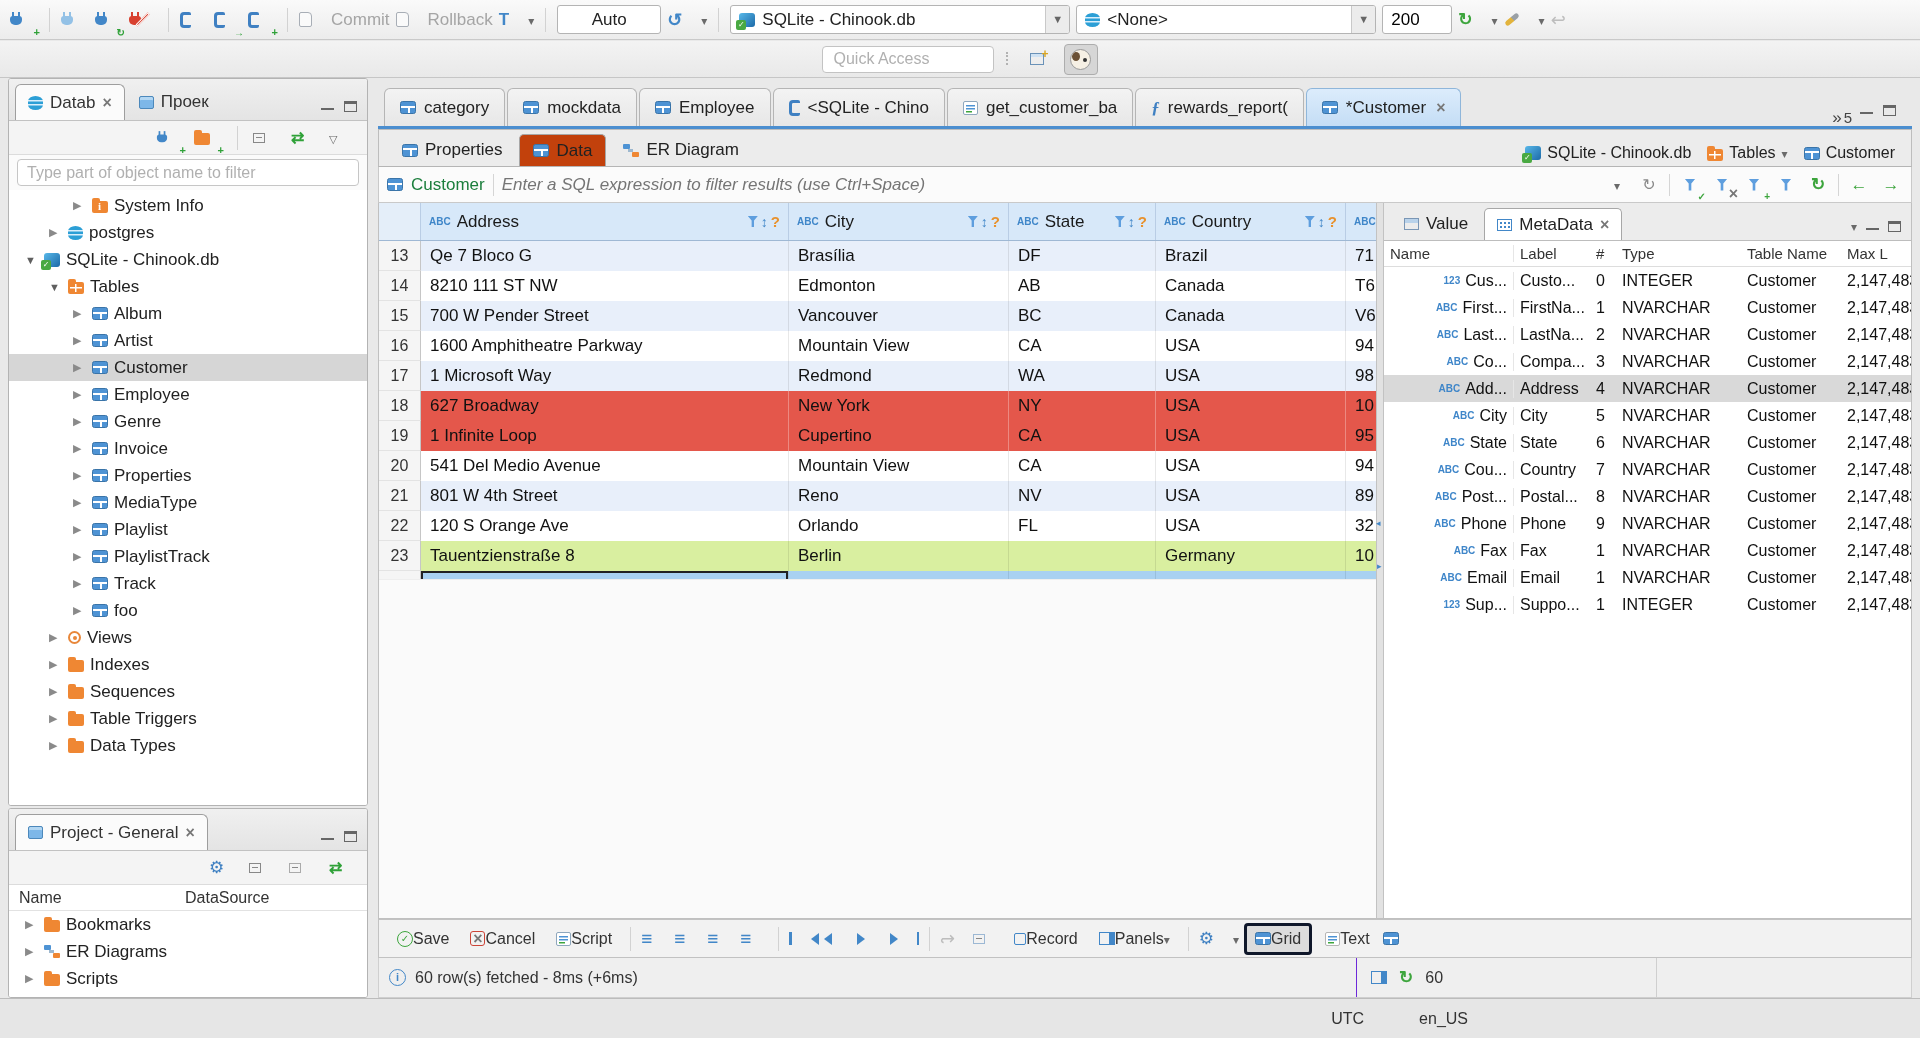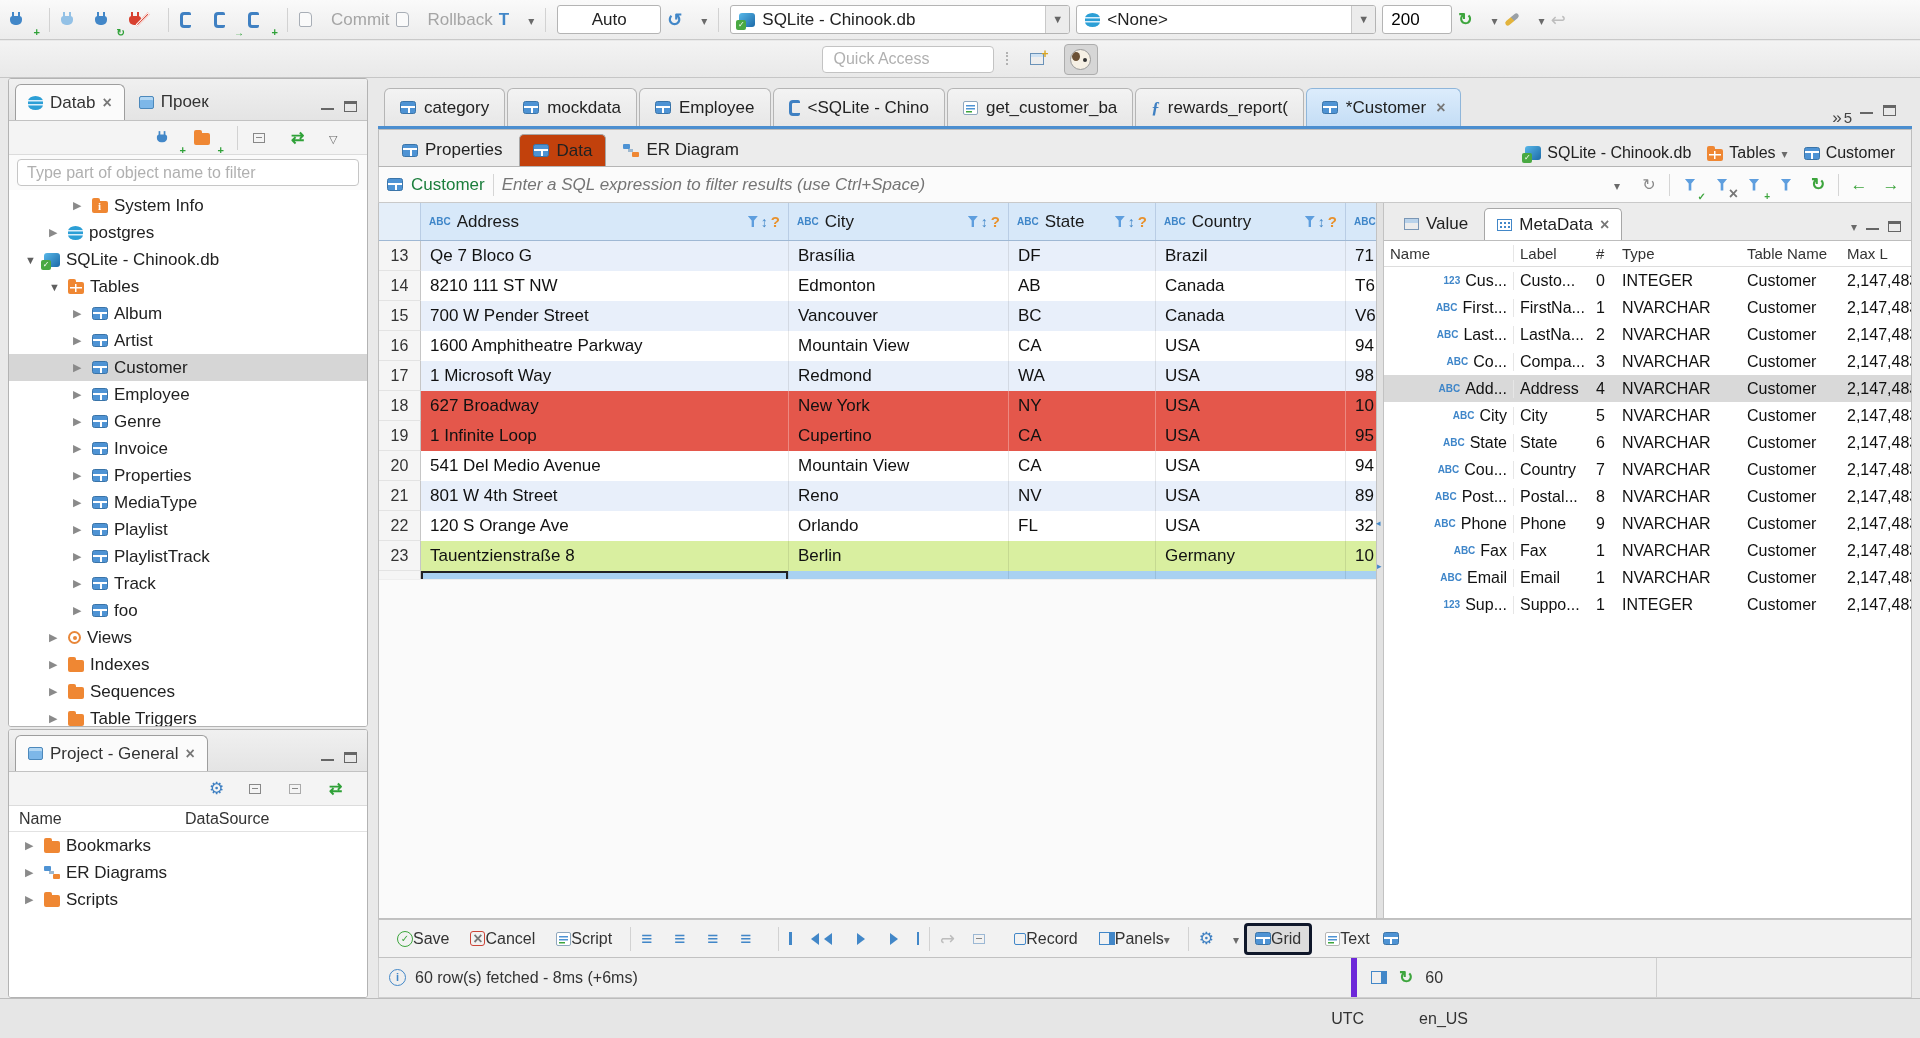--- a/index.html
+++ b/index.html
@@ -112,21 +112,21 @@
   .persp.pressed{background:#d6d6d6;border:1px solid #adadad}
   .newwin{width:14px;height:12px;border:1.5px solid #6a92b8;background:linear-gradient(#cfe2f3,#cfe2f3) 0 0/100% 3px no-repeat;position:relative}
   .newwin::after{content:"+";position:absolute;right:-6px;top:-7px;color:#d9a521;font-weight:bold;font-size:12px}
 
   
   .main{position:absolute;top:78px;left:0;right:0;bottom:40px;display:flex;padding:0 8px;gap:10px}
   .leftcol{width:360px;display:flex;flex-direction:column;flex:none}
 
   .panel{display:flex;flex-direction:column;background:#fff;border:1px solid #b3b3b3;border-radius:3px;overflow:hidden}
   .navigator{flex:1;min-height:0}
-  .project{height:269px;margin-top:2px}
+  .project{height:190px;margin-top:2px}
   .ptabs{height:42px;background:linear-gradient(#f0f0f0,#e4e4e4);display:flex;align-items:flex-end;padding:4px 6px 0 6px;
          border-bottom:1px solid #c2c2c2;gap:2px;flex:none}
   .ptab{display:flex;align-items:center;gap:7px;height:36px;padding:0 12px;font-size:17px;border-radius:6px 6px 0 0;color:#333}
   .ptab.active{background:#fbfbfb;border:1px solid #9e9e9e;border-bottom:none}
   .pwin{margin-left:auto;display:flex;align-items:center;gap:10px;padding:0 4px 8px 0}
   .ntb{height:34px;display:flex;align-items:center;justify-content:flex-end;gap:10px;padding:0 10px;
        background:#f4f4f4;border-bottom:1px solid #dcdcdc;flex:none}
   .nfilter{padding:4px 8px;background:#fbfbfb;flex:none}
   .fin{width:100%;height:27px;border:1px solid #c6c6c6;border-radius:4px;padding:0 9px;font-size:16px;
        font-family:"Liberation Sans",sans-serif}
@@ -205,21 +205,21 @@
   .ml{width:80px}.mnum{width:22px;padding:0 2px}.mt{width:125px}.mtb{width:100px}.mmax{flex:1;padding-right:0}
   .mrow{display:flex;height:27px;align-items:center;font-size:16px;color:#111;flex:none}
   .mrow.sel{background:#d9d9d9}
 
   
   .btoolbar{height:39px;background:#f2f2f2;border:1px solid #c2c2c2;border-top:1px solid #c2c2c2;display:flex;
             align-items:center;gap:5px;padding:0 10px;font-size:16px;color:#333;flex:none}
   .bbtn{display:flex;align-items:center;gap:0;padding:4px 8px;border-radius:4px;white-space:nowrap}
   .bbtn.pressed{background:#dcdcdc;border:3px solid #0f172a}
   .statusline{height:40px;background:#efefef;border:1px solid #cfcfcf;border-top:none;display:flex;font-size:16px;color:#333;flex:none}
-  .sl-left{flex:0 0 978px;display:flex;align-items:center;gap:9px;padding:0 10px;border-right:6px solid #6d28d9}
+  .sl-left{flex:0 0 978px;display:flex;align-items:center;gap:9px;padding:0 10px;border-right:1px solid #6d28d9}
   .sl-box{display:flex;align-items:center;gap:12px;padding:0 14px;border-right:1px solid #cfcfcf;min-width:300px}
 
   .wsb{position:absolute;left:0;right:0;bottom:0;height:40px;background:#e6e6e6;border-top:1px solid #bcbcbc;
        display:flex;align-items:center;justify-content:flex-end;font-size:16px;color:#333;gap:28px}
   .wsb .grp{display:flex;gap:55px;margin-right:452px}
 </style>
 </head>
 <body>
 
 <div id="window">

